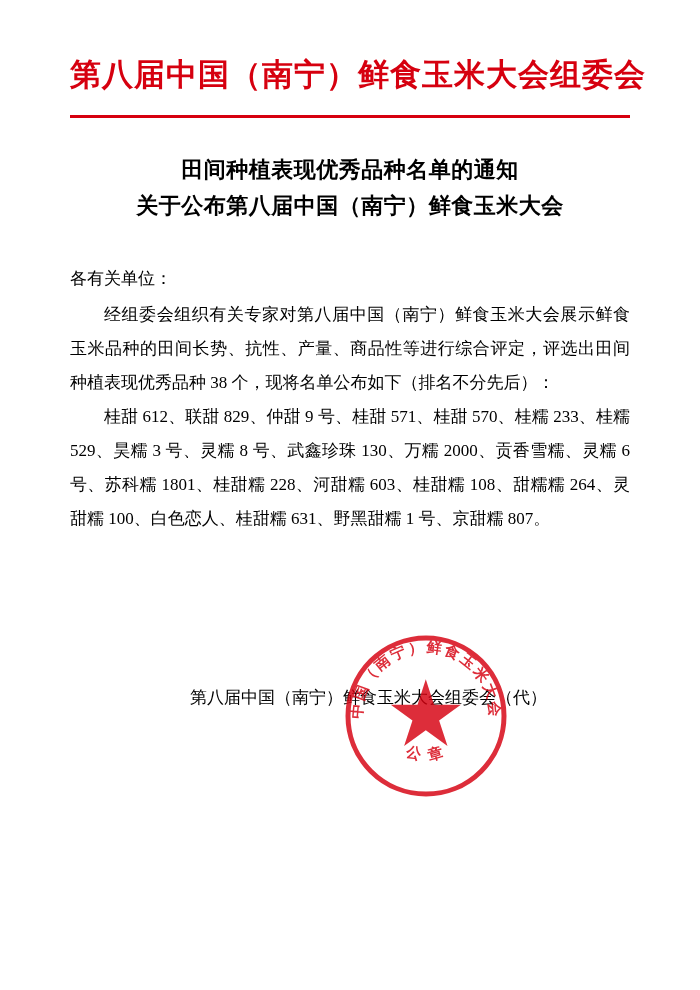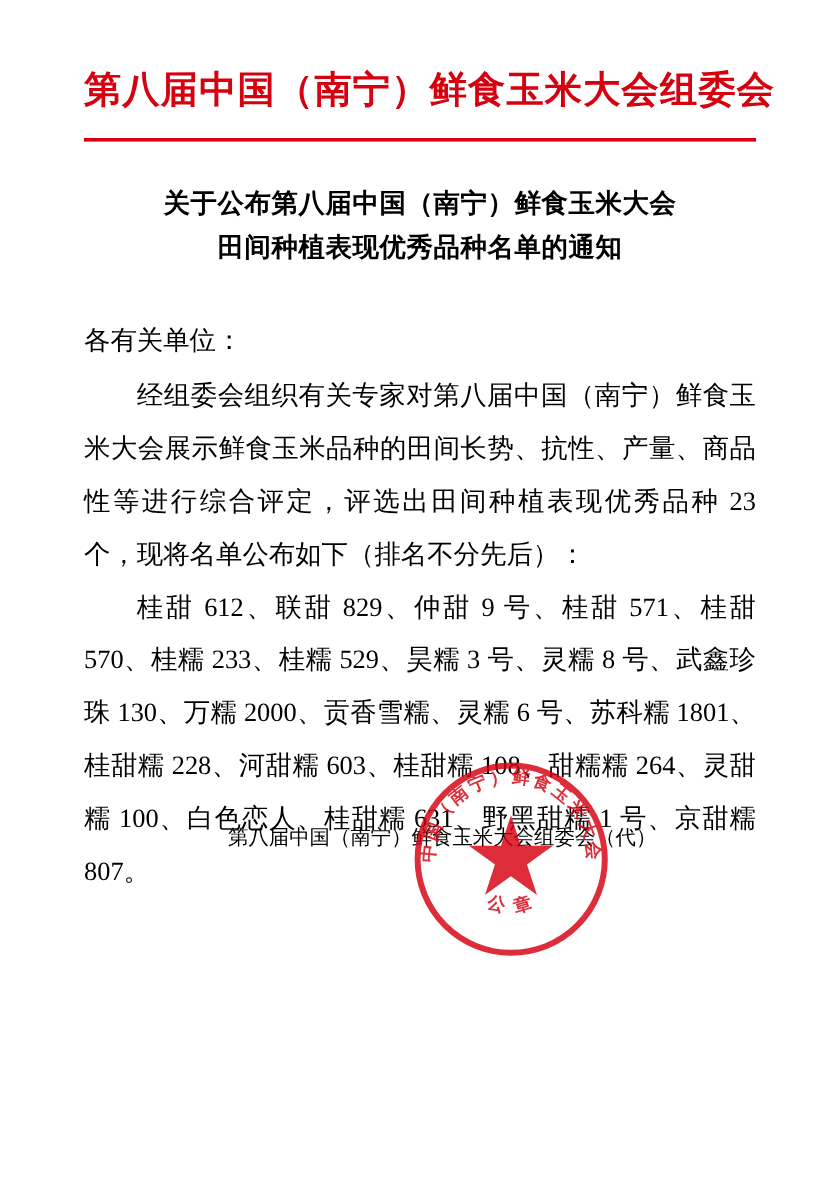--- a/index.html
+++ b/index.html
@@ -54,21 +54,21 @@
     line-height: 1.65;
     letter-spacing: 0.5px;
   }
   .doc-title div {
     white-space: nowrap;
   }
 
   
   .body-block {
     margin-top: 38px;
-    font-size: 22px;
+    font-size: 17px;
     line-height: 2.0;
     text-align: justify;
     text-justify: inter-ideograph;
   }
   .salutation {
     margin: 0 0 2px 0;
   }
   .para {
     margin: 0;
     text-indent: 2em;
@@ -111,27 +111,27 @@
 <body>
 
 <div class="page">
 
   <div class="masthead">
     <div class="masthead-title">第八届中国（南宁）鲜食玉米大会组委会</div>
     <div class="masthead-rule"></div>
   </div>
 
   <div class="doc-title">
+    <div>田间种植表现优秀品种名单的通知</div>
     <div>关于公布第八届中国（南宁）鲜食玉米大会</div>
-    <div>田间种植表现优秀品种名单的通知</div>
   </div>
 
   <div class="body-block">
     <p class="salutation">各有关单位：</p>
-    <p class="para">经组委会组织有关专家对第八届中国（南宁）鲜食玉米大会展示鲜食玉米品种的田间长势、抗性、产量、商品性等进行综合评定，评选出田间种植表现优秀品种 23 个，现将名单公布如下（排名不分先后）：</p>
+    <p class="para">经组委会组织有关专家对第八届中国（南宁）鲜食玉米大会展示鲜食玉米品种的田间长势、抗性、产量、商品性等进行综合评定，评选出田间种植表现优秀品种 38 个，现将名单公布如下（排名不分先后）：</p>
     <p class="para">桂甜 612、联甜 829、仲甜 9 号、桂甜 571、桂甜 570、桂糯 233、桂糯 529、昊糯 3 号、灵糯 8 号、武鑫珍珠 130、万糯 2000、贡香雪糯、灵糯 6 号、苏科糯 1801、桂甜糯 228、河甜糯 603、桂甜糯 108、甜糯糯 264、灵甜糯 100、白色恋人、桂甜糯 631、野黑甜糯 1 号、京甜糯 807。</p>
   </div>
 
   <div class="sign-block">
     <div class="sign-line">第八届中国（南宁）鲜食玉米大会组委会（代）</div>
   </div>
 
   <div class="seal">
     <svg viewBox="0 0 172 172" width="172" height="172" xmlns="http://www.w3.org/2000/svg">
       <defs>

